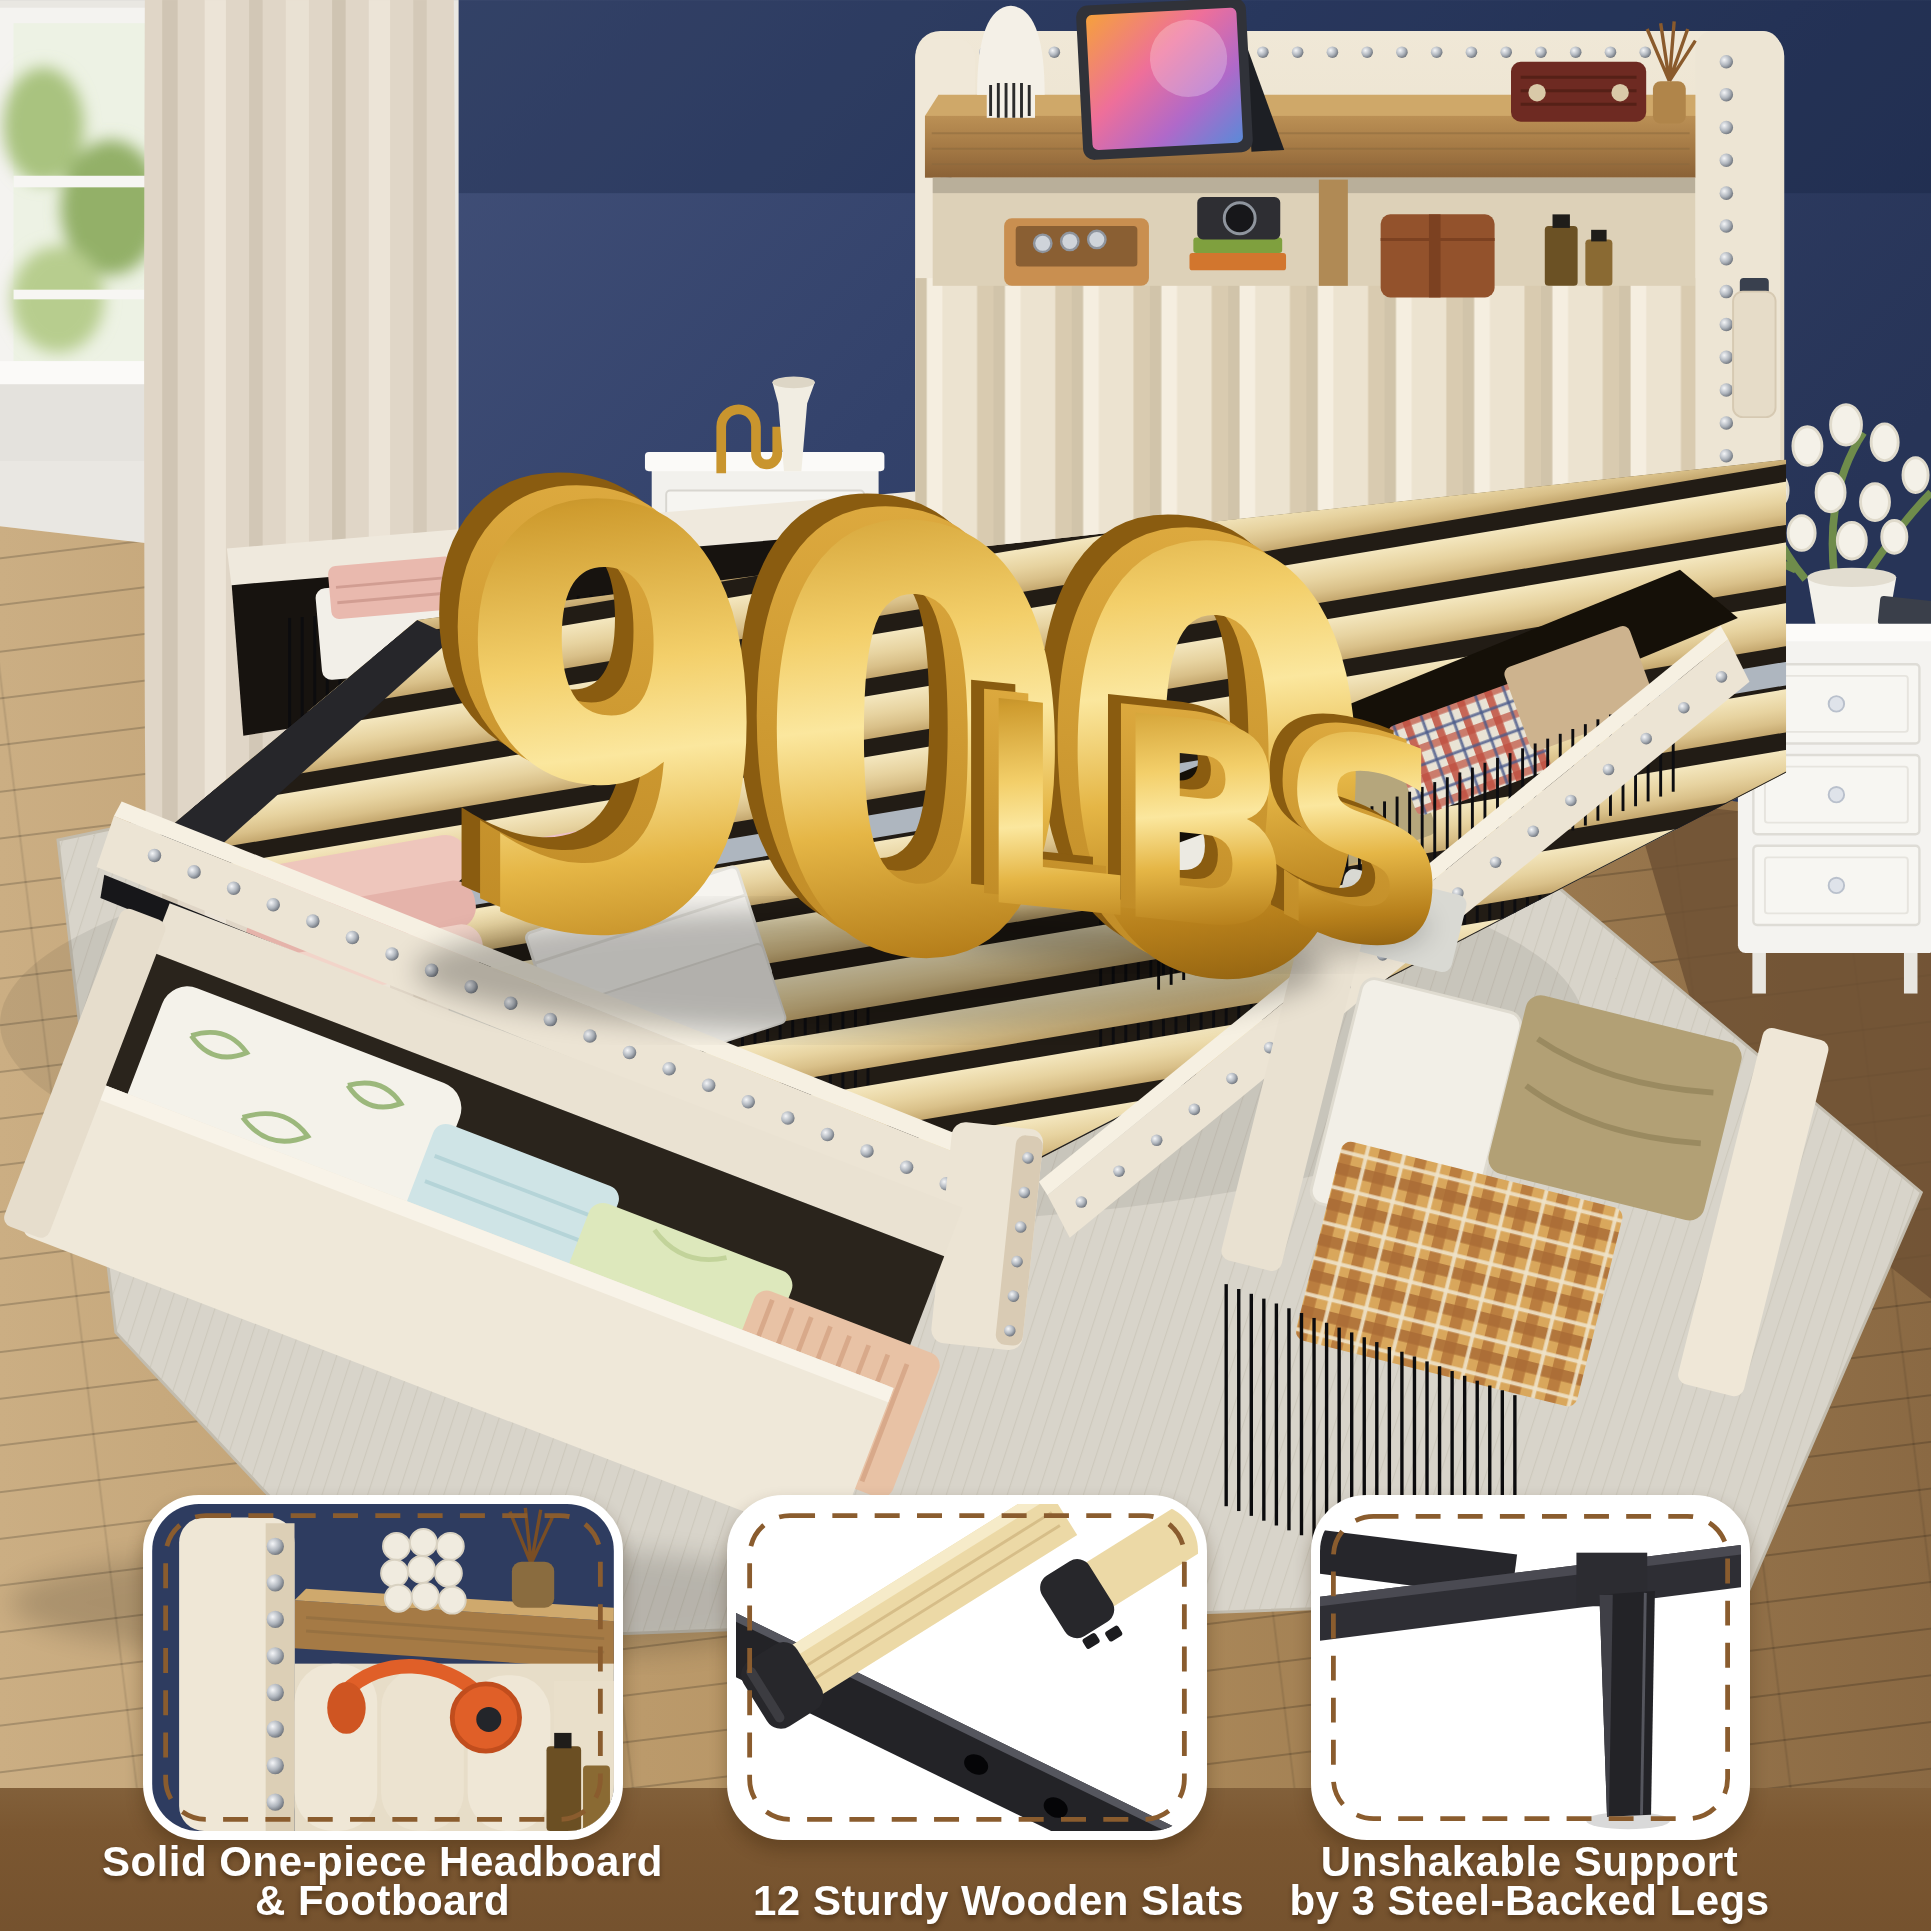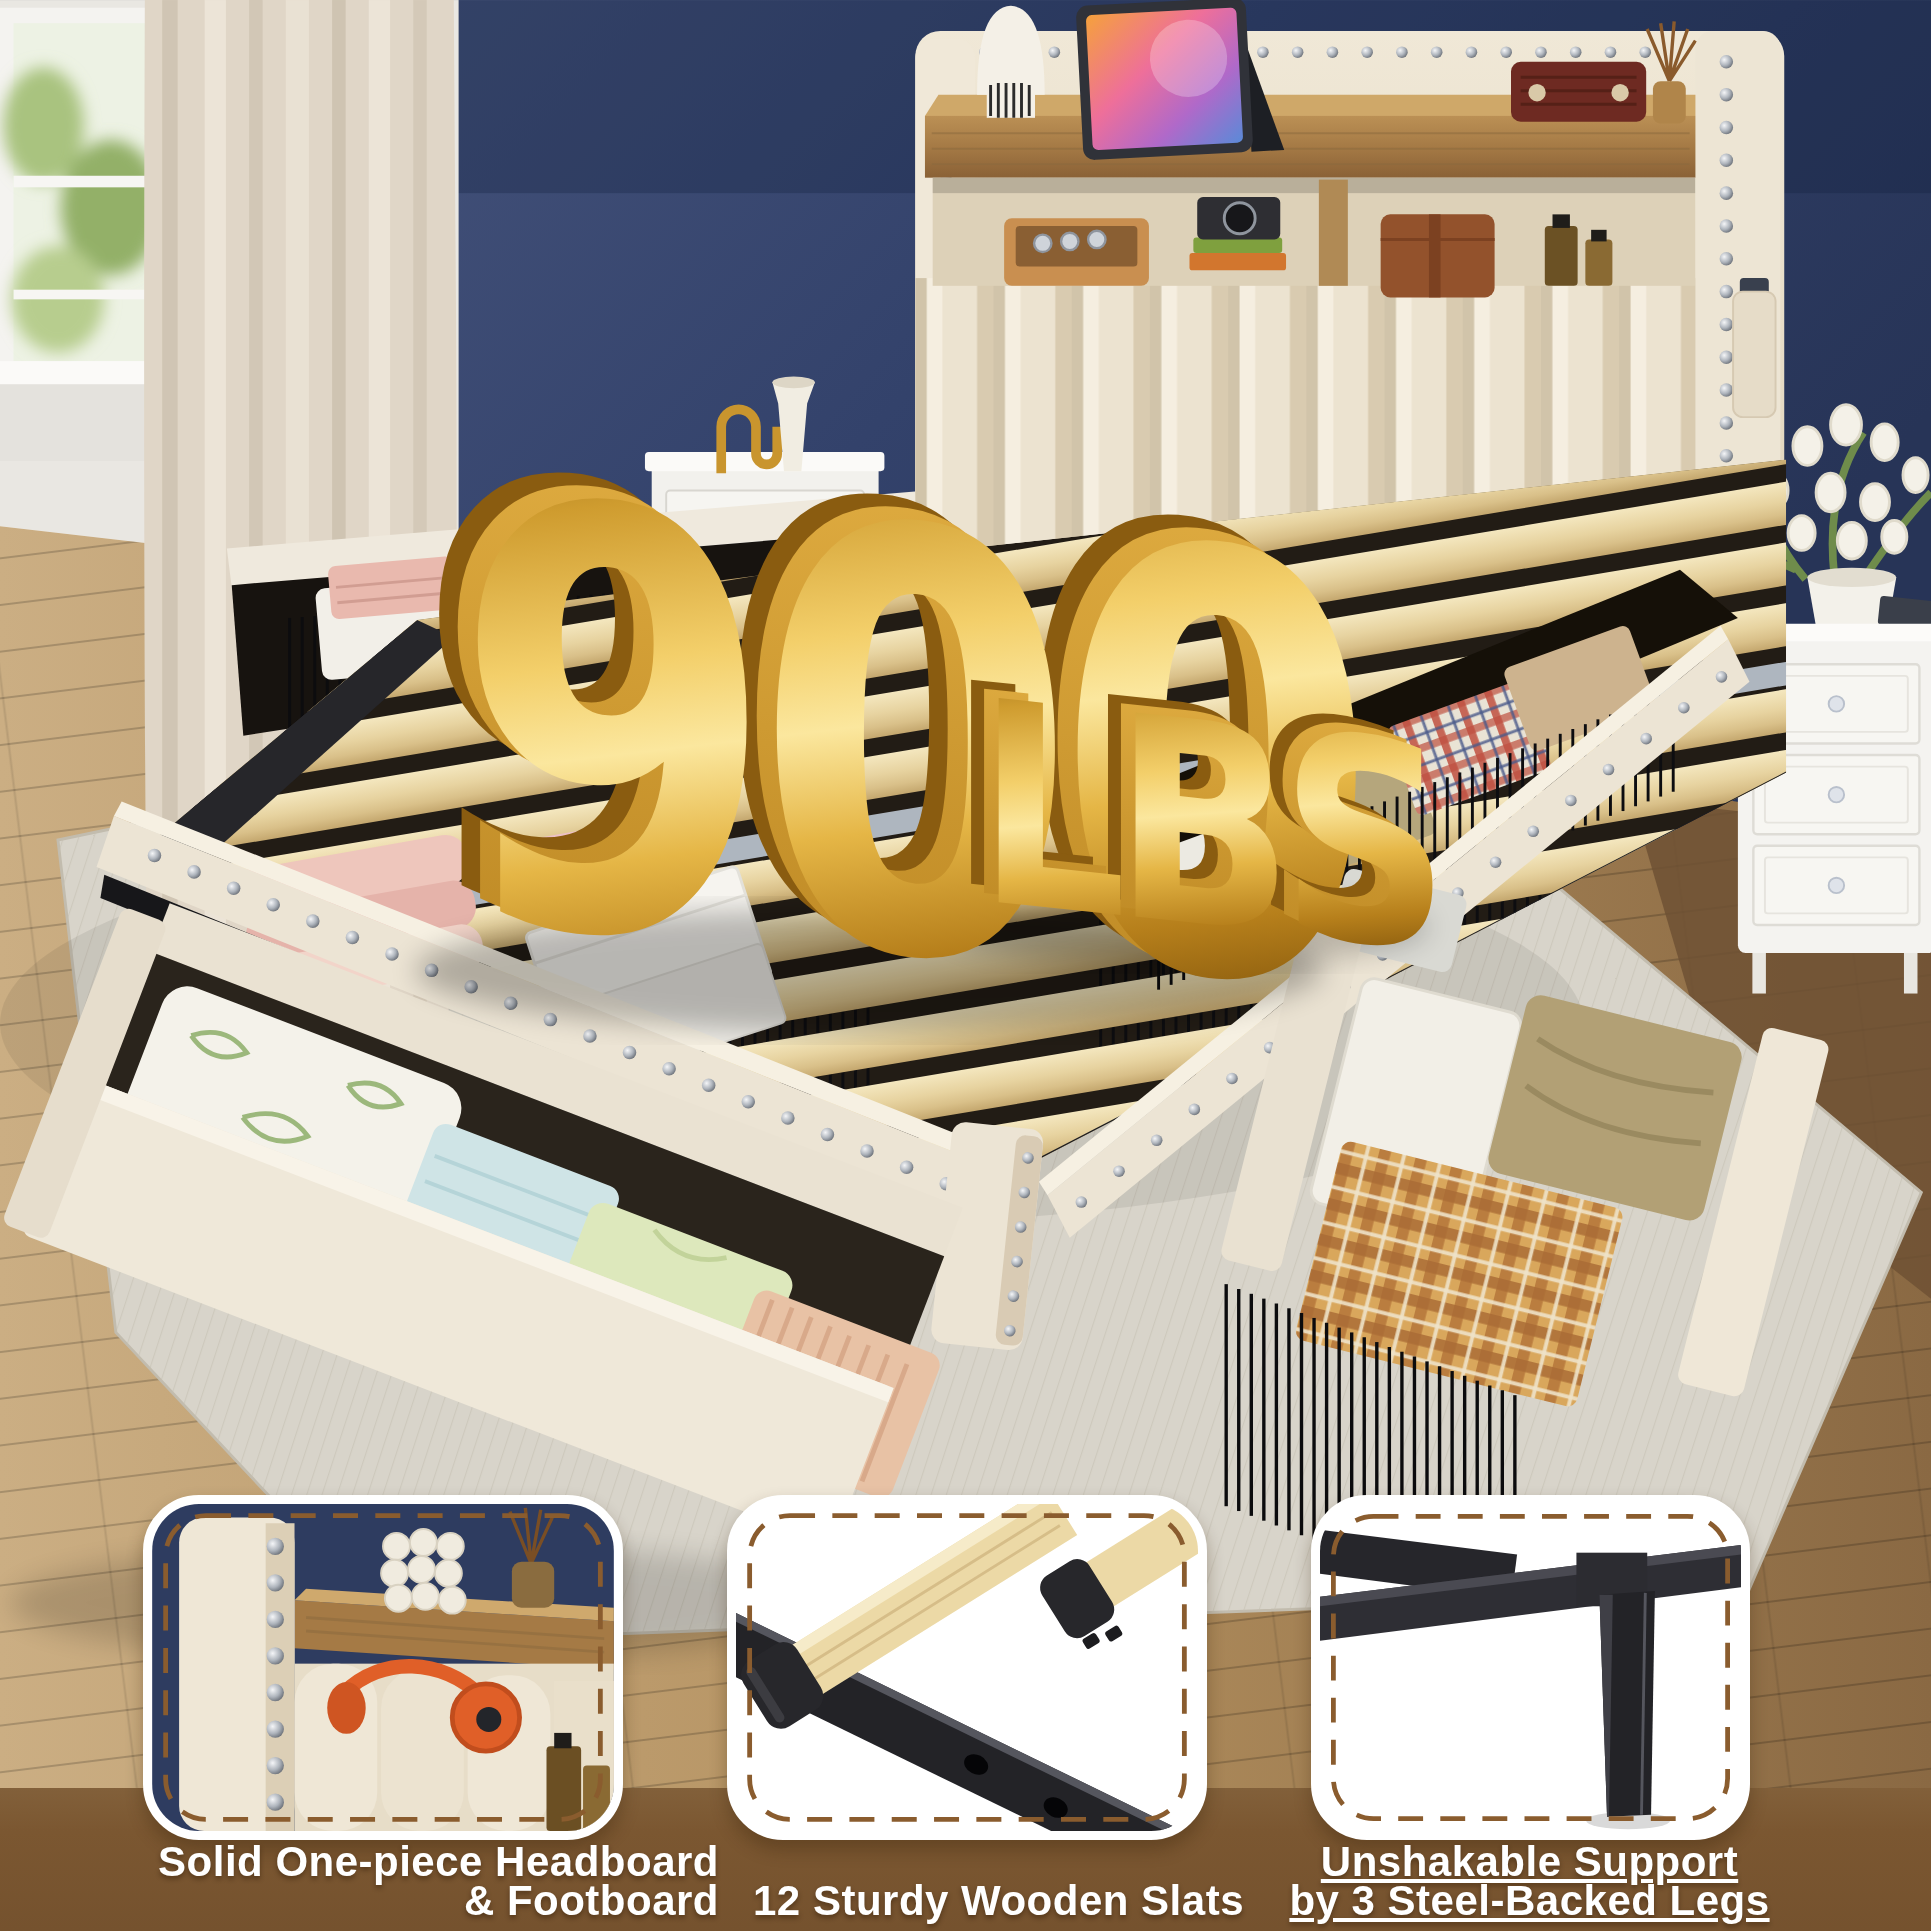--- a/index.html
+++ b/index.html
@@ -801,27 +801,27 @@
     <g>
       <ellipse cx="322" cy="330" rx="44" ry="9" fill="#000" opacity=".15"></ellipse>
       <polygon points="292,94 350,90 346,324 300,326" fill="#232327"></polygon>
       <polygon points="292,94 306,94 302,326 300,326" fill="#3f3f46"></polygon>
       <line x1="340" y1="92" x2="336" y2="324" stroke="#55565e" stroke-width="3"></line>
     </g>
     <rect x="14" y="12" width="412" height="316" rx="42" fill="none" stroke="#8a5c2e" stroke-width="5" stroke-dasharray="26 18"></rect>
   </svg>
 </div>
 
-<div class="caption" style="left:62px;text-align:right;">
+<div class="caption" style="left:54px;">
   <span>Solid One-piece Headboard</span><br>
   <span>&amp; Footboard</span>
 </div>
 <div class="caption" style="left:670px;">
   <span class="pad"></span>
   <span>12 Sturdy Wooden Slats</span>
 </div>
-<div class="caption" style="left:1201px;text-decoration:underline;">
+<div class="caption" style="left:1201px;">
   <span>Unshakable Support</span><br>
   <span>by 3 Steel-Backed Legs</span>
 </div>
 
 </div>
 
 
 </body></html>

